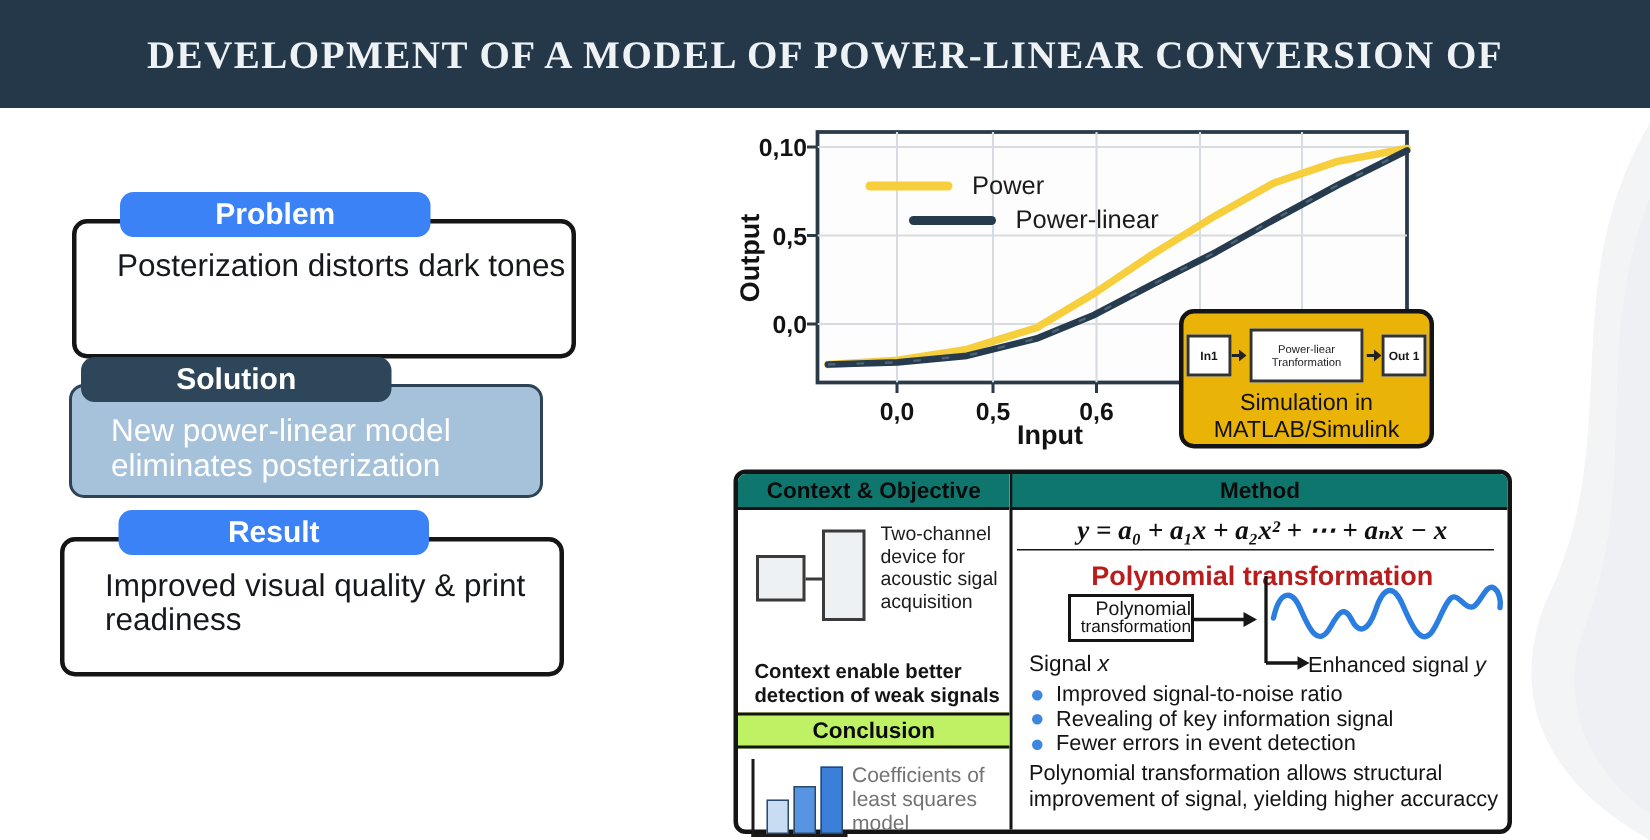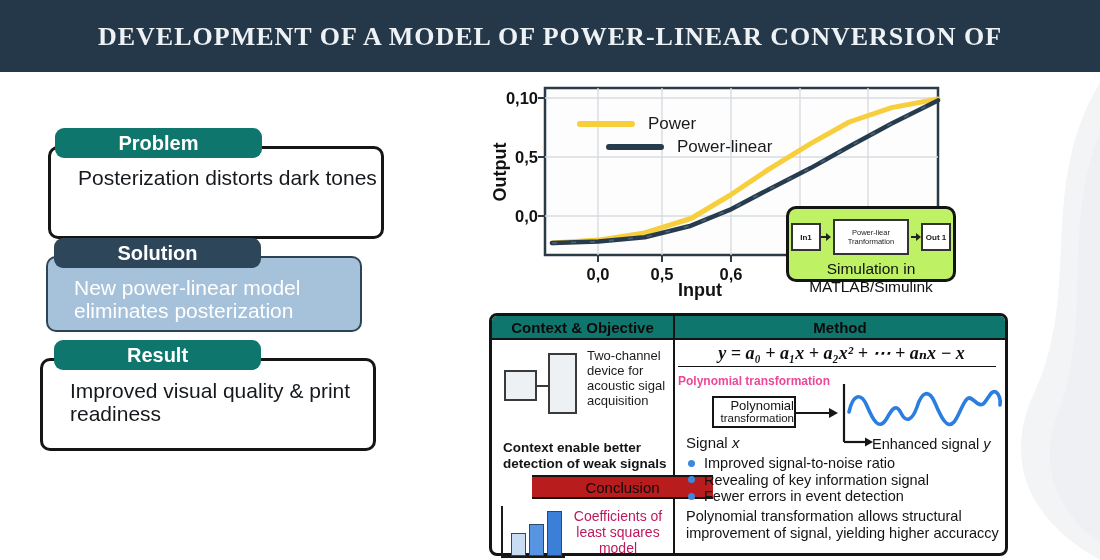--- a/index.html
+++ b/index.html
@@ -9,32 +9,32 @@
   .hdr{position:absolute;left:0;top:0;width:1100px;height:72px;background:#24384a;
        display:flex;flex-direction:column;align-items:center;justify-content:center;}
   .hdr div{font-family:"Liberation Serif","DejaVu Serif",serif;font-weight:700;
            font-size:26px;line-height:33px;letter-spacing:1px;color:#eef2f5;}
   
   .swoosh{position:absolute;right:0;top:72px;width:120px;height:488px;pointer-events:none;}
   
   .tab{position:absolute;width:207px;height:30px;border-radius:9px;z-index:4;
        display:flex;align-items:center;justify-content:center;
        color:#fff;font-size:20px;font-weight:700;}
-  .tab.black{background:#0f766e;}
+  .tab.black{background:#3b82f6;margin-left:25px;}
   .tab.slate{background:#2d4659;}
   .cardbody{position:absolute;border-radius:10px;z-index:2;font-size:21px;line-height:23px;font-weight:500;}
   .cardbody.white{background:#fff;border:3px solid #151515;color:#15181c;}
   .cardbody.blue{background:#a6c1da;border:2px solid #2d4456;color:#ffffff;}
   
   .chart-svg{position:absolute;left:460px;top:80px;z-index:1;}
   .legend{position:absolute;z-index:2;display:flex;align-items:center;}
   .legend .sw{width:58px;height:6px;border-radius:3px;}
   .legend .lab{margin-left:13px;font-size:17px;font-weight:500;color:#1b1b1b;}
   
-  .simbox{position:absolute;left:786px;top:206px;width:170px;height:76px;background:#bef264;
+  .simbox{position:absolute;left:786px;top:206px;width:170px;height:93px;background:#eab308;
           border:3px solid #141414;border-radius:10px;z-index:5;box-sizing:border-box;}
   .simflow{display:flex;align-items:center;justify-content:center;margin-top:10px;}
   .simport{border:2px solid #333;background:#fff;font-size:8px;font-weight:700;
            width:26px;height:24px;display:flex;align-items:center;justify-content:center;}
   .simblock{border:2px solid #333;background:#fff;width:72px;height:32px;margin:0 2px;
             display:flex;flex-direction:column;align-items:center;justify-content:center;
             font-size:7.5px;line-height:9px;color:#222;}
   .simarrow{width:10px;height:12px;}
   .simcap{margin-top:5px;text-align:center;font-size:15.5px;line-height:18px;font-weight:500;color:#111;}
   
@@ -43,34 +43,34 @@
   .tbl-hdr{position:absolute;top:0;height:24px;background:#0f766e;border-bottom:2px solid #141414;
            display:flex;align-items:center;justify-content:center;font-size:15px;font-weight:700;color:#0b0b0b;
            box-sizing:border-box;}
   .hdr-left{left:0;width:181px;border-top-left-radius:5px;}
   .hdr-right{left:181px;width:332px;border-left:2px solid #141414;border-top-right-radius:5px;}
   .tbl-divider{position:absolute;left:181px;top:24px;bottom:0;width:0;border-left:2px solid #141414;}
   .icon-rect{position:absolute;background:#eef1f3;border:2px solid #3a3a3a;box-sizing:border-box;}
   .dash-conn{position:absolute;border-top:2px dashed #3a3a3a;}
   .ctx-cap{position:absolute;font-size:13px;line-height:15px;font-weight:500;color:#1c1c1c;}
   .ctx-note{position:absolute;font-size:13.5px;line-height:16px;font-weight:600;color:#141414;}
-  .concl-hdr{position:absolute;left:0;top:159px;width:181px;height:24px;background:#b91c1c;
+  .concl-hdr{position:absolute;left:0;top:159px;width:181px;height:24px;background:#bef264;
              border-top:2px solid #141414;border-bottom:2px solid #141414;box-sizing:border-box;
-             display:flex;align-items:center;justify-content:center;font-size:15px;font-weight:400;color:#0b0b0b;margin-left:40px;}
+             display:flex;align-items:center;justify-content:center;font-size:15px;font-weight:700;color:#0b0b0b;}
   .baricon{position:absolute;left:9px;top:190px;width:62px;height:50px;
            border-left:2.5px solid #1a1a1a;border-bottom:2.5px solid #1a1a1a;}
   .baricon .bar{position:absolute;bottom:0;width:15px;box-sizing:border-box;border:1.5px solid #2b4a6b;}
-  .concl-cap{position:absolute;left:76px;top:192px;width:100px;text-align:center;
-             font-size:14px;line-height:16px;font-weight:500;color:#be185d;}
+  .concl-cap{position:absolute;left:76px;top:192px;width:100px;
+             font-size:14px;line-height:16px;font-weight:500;color:#737373;}
   .formula{position:absolute;left:186px;top:26px;width:327px;text-align:center;
            font-family:"Liberation Serif","DejaVu Serif",serif;font-style:italic;font-weight:600;
            font-size:18px;color:#101010;}
   .formline{position:absolute;left:186px;top:50px;width:318px;border-top:1.5px solid #141414;}
-  .polytitle{position:absolute;left:186px;top:58px;width:327px;
-             font-size:12px;font-weight:600;color:#ec4899;}
+  .polytitle{position:absolute;left:186px;top:58px;width:327px;text-align:center;
+             font-size:18px;font-weight:600;color:#b91c1c;}
   .polybox{position:absolute;left:220px;top:80px;width:84px;height:32px;border:2px solid #141414;
            box-sizing:border-box;display:flex;flex-direction:column;align-items:flex-end;justify-content:center;
            line-height:13px;color:#141414;}
   .polybox .l1{font-size:13px;font-weight:500;}
   .polybox .l2{font-size:11.5px;}
   .wave-svg{position:absolute;left:300px;top:62px;}
   .sig-label{position:absolute;font-size:15px;font-weight:500;color:#141414;}
   .sig-label i, .formula i{font-style:italic;}
   .bullets{position:absolute;left:196px;top:139px;margin:0;padding:0;list-style:none;}
   .bullets li{display:flex;align-items:center;font-size:14.5px;font-weight:500;color:#141414;height:16px;margin-bottom:0.5px;}

